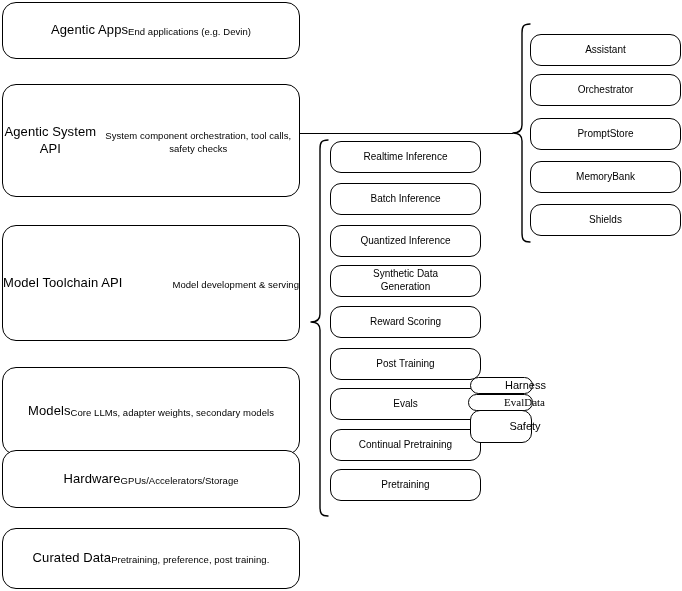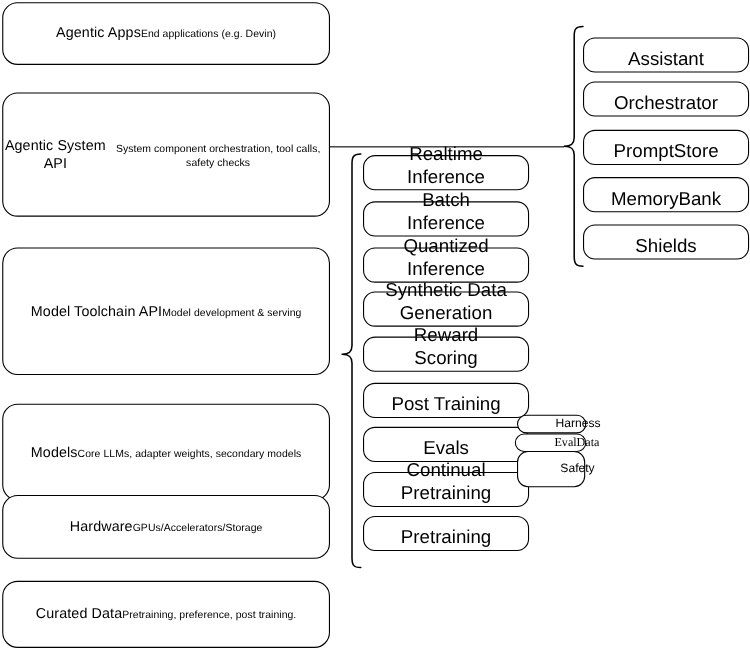--- a/index.html
+++ b/index.html
@@ -48,23 +48,22 @@
   .layer .subtitle {
     font-size: 9.5px;
     color: #000;
     margin-top: 4px;
     letter-spacing: 0.05px;
   }
 
   
   .chip {
     border-radius: 11px;
-    font-size: 17px;
+    font-size: 10px;
     padding: 0 16px;
-    align-items: flex-end;
   }
 
   
   .pill {
     position: absolute;
     box-sizing: border-box;
     border: 1px solid #000000;
     border-radius: 10px;
     background: #ffffff;
     display: flex;
@@ -100,21 +99,21 @@
   <div class="rbox layer" style="left:2px; top:2px; width:298px; height:57px;">
     <div class="title">Agentic Apps</div>
     <div class="subtitle">End applications (e.g. Devin)</div>
   </div>
 
   <div class="rbox layer" style="left:2px; top:84px; width:298px; height:113px;">
     <div class="title">Agentic System API</div>
     <div class="subtitle">System component orchestration, tool calls, safety checks</div>
   </div>
 
-  <div class="rbox layer" style="left:2px; top:225px; width:298px; height:116px;">
+  <div class="rbox layer" style="left:2px; top:225px; width:298px; height:116px;justify-content:space-between;">
     <div class="title">Model Toolchain API</div>
     <div class="subtitle">Model development &amp; serving</div>
   </div>
 
   <div class="rbox layer" style="left:2px; top:367px; width:298px; height:88px;">
     <div class="title">Models</div>
     <div class="subtitle">Core LLMs, adapter weights, secondary models</div>
   </div>
 
   <div class="rbox layer" style="left:2px; top:450px; width:298px; height:58px;">

